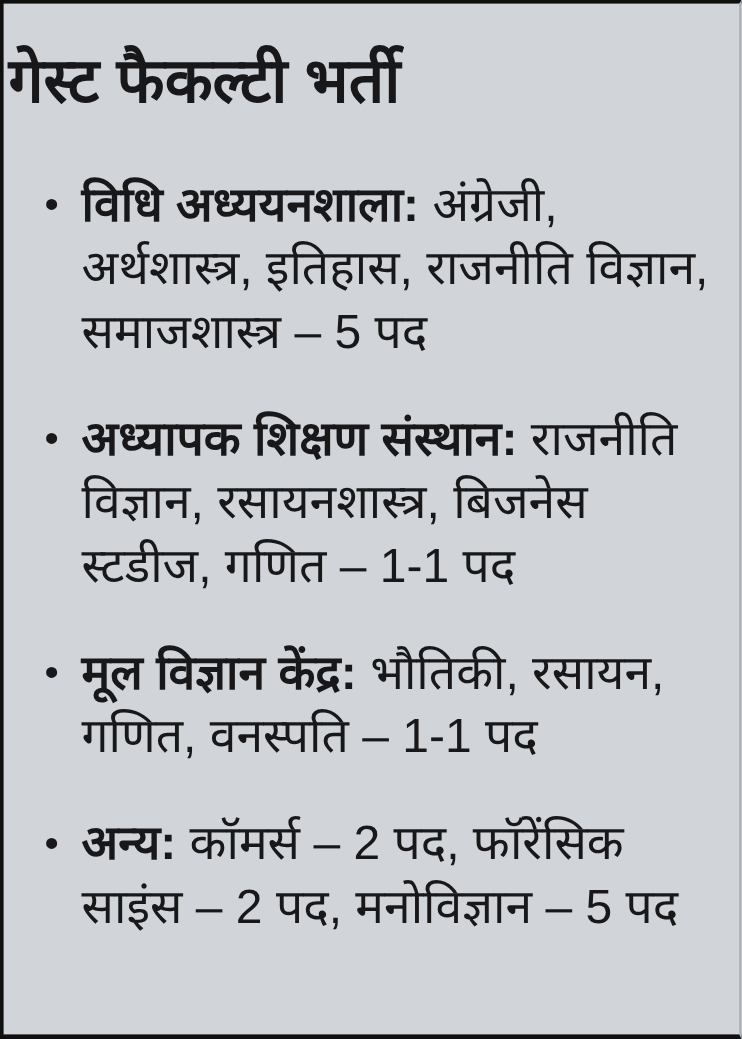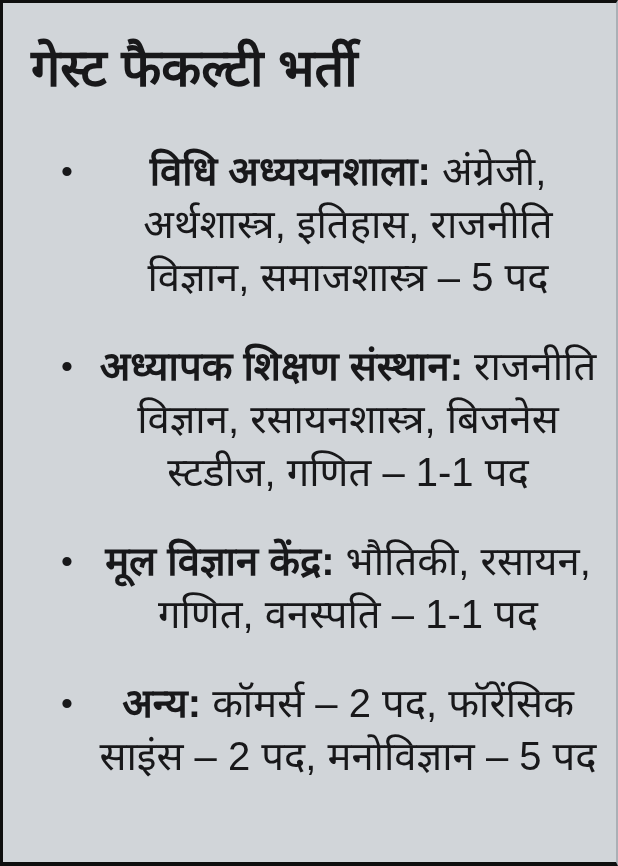--- a/index.html
+++ b/index.html
@@ -16,21 +16,21 @@
   .panel {
     box-sizing: border-box;
     width: 618px;
     height: 866px;
     background: var(--panel-bg, #d1d5d9);
     color: var(--panel-fg, #18181a);
     border-top: 3px solid var(--panel-border, #0f0f0f);
     border-left: 3px solid var(--panel-border, #0f0f0f);
     border-bottom: 4px solid var(--panel-border, #0f0f0f);
     border-right: 2px solid #aab0b6;
-    padding: 34px 12px 0 28px;
+    padding: 34px 12px 0 4px;
     overflow: hidden;
   }
   .title {
     margin: 0;
     font-size: 52px;
     line-height: 1.2;
     font-weight: 700;
     letter-spacing: 0px;
     color: var(--panel-fg, #18181a);
   }
@@ -49,21 +49,20 @@
   .bullet {
     flex: 0 0 31px;
     width: 31px;
     font-size: 34px;
     line-height: 53px;
     color: var(--panel-fg, #18181a);
   }
   .item-text {
     flex: 1 1 auto;
     min-width: 0;
-    text-align: center;
   }
   .item-text b {
     font-weight: 700;
   }
 </style>
 </head>
 <body>
 
 <div class="panel">
   <h1 class="title">गेस्ट फैकल्टी भर्ती</h1>

